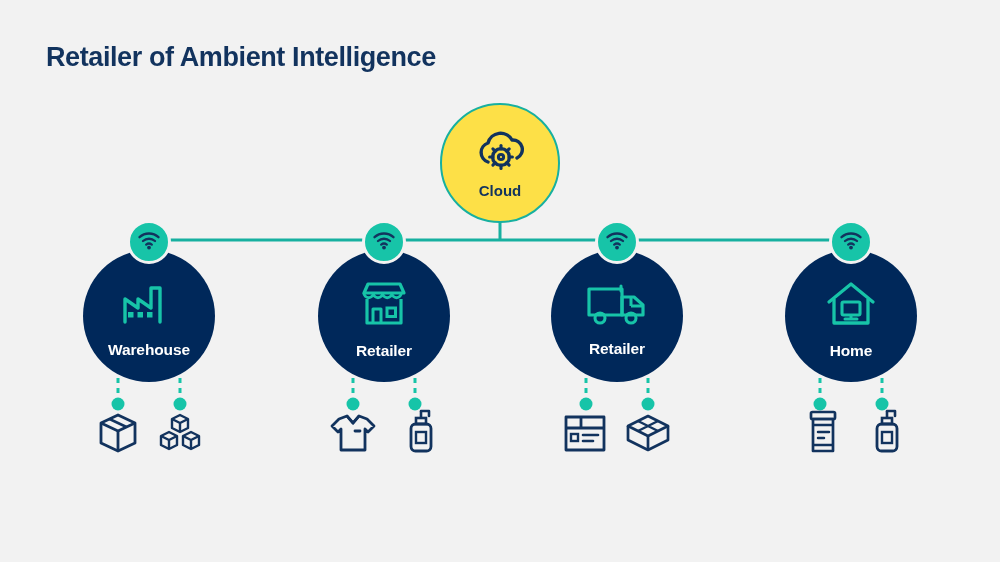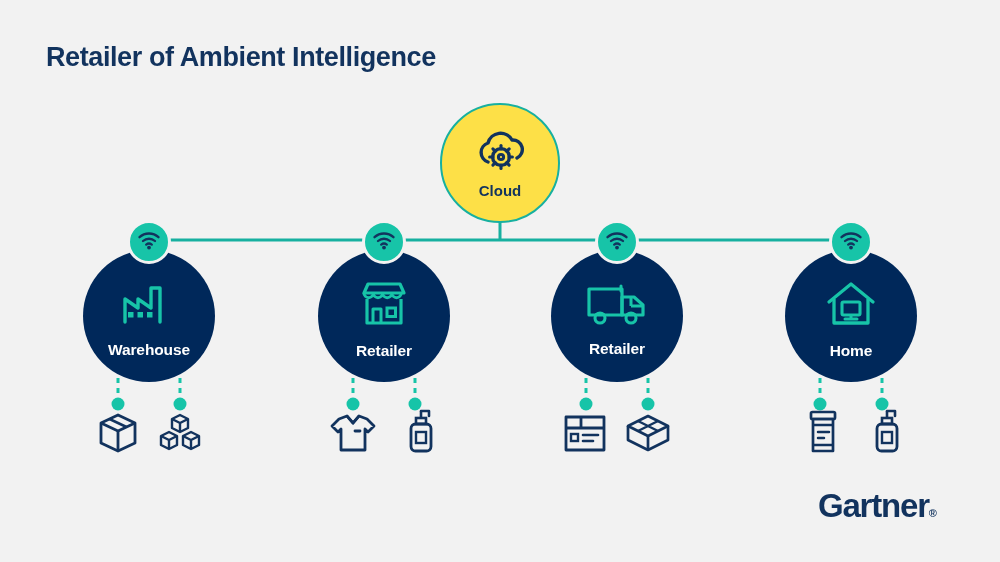--- a/index.html
+++ b/index.html
@@ -405,15 +405,14 @@
         <path d="M17 3 L25 3 L25 8" fill="none" stroke="#12335e" stroke-width="2.6" stroke-linecap="round" stroke-linejoin="round"></path>
         <line x1="17" y1="3" x2="17" y2="10" stroke="#12335e" stroke-width="2.6"></line>
         <rect x="12" y="10" width="10" height="6" fill="none" stroke="#12335e" stroke-width="2.6"></rect>
         <rect x="7" y="16" width="20" height="27" rx="4.5" fill="none" stroke="#12335e" stroke-width="2.8"></rect>
         <rect x="12" y="24" width="10" height="11" fill="none" stroke="#12335e" stroke-width="2.4"></rect>
       </svg>
     </span>
   </div>
 
 
-  <div id="logo"><span>Gartner</span><span class="reg">®</span></div>
 
 </div>
 
 </body></html>

